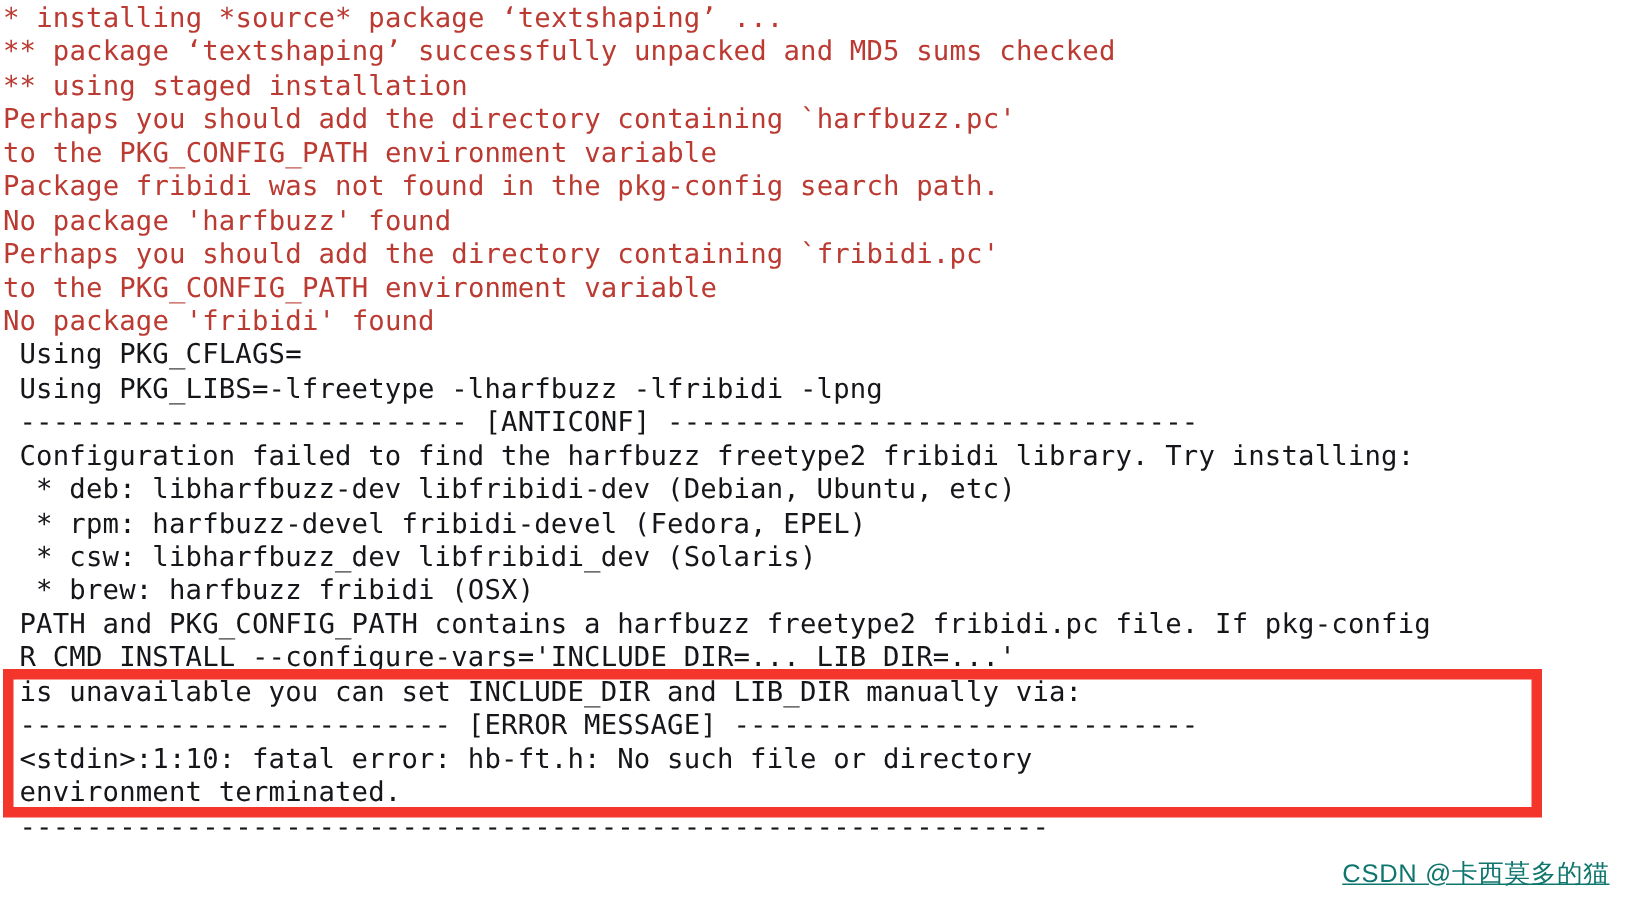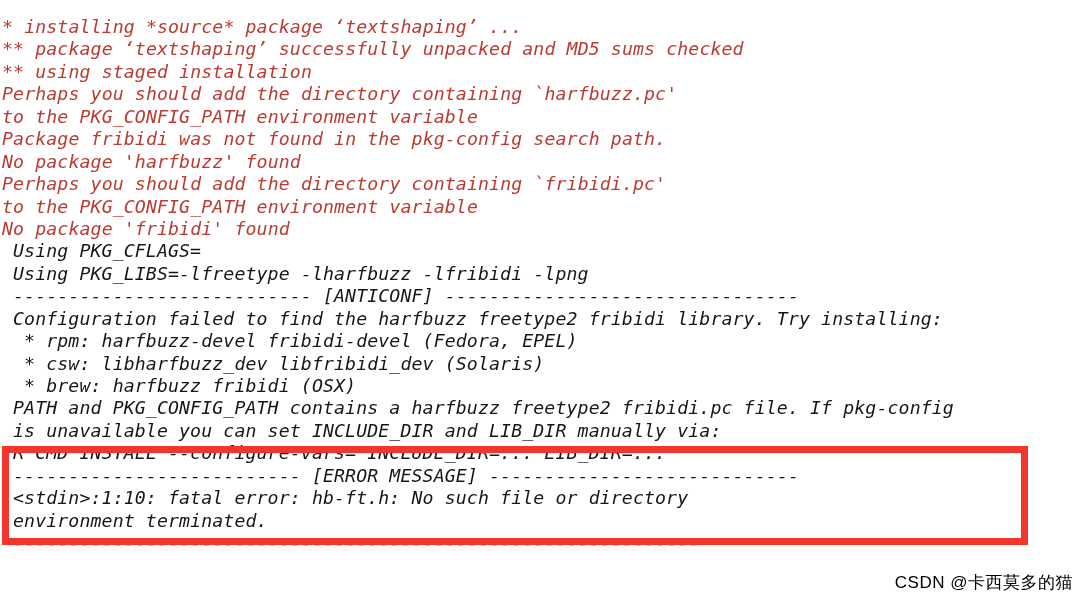--- a/index.html
+++ b/index.html
@@ -19,25 +19,24 @@
     width: 1086px;
     height: 616px;
     background: #ffffff;
     padding: 0;
     box-sizing: border-box;
   }
 
   .console-lines {
     position: absolute;
     left: 0;
-    top: 16px;
+    top: 2px;
     width: 1086px;
     padding-left: 2px;
     box-sizing: border-box;
-    font-style: italic;
   }
 
   .line {
     display: block;
     height: 22.45px;
     line-height: 22.45px;
     font-family: "DejaVu Sans Mono", "Liberation Mono", monospace;
     font-size: 18.2px;
     letter-spacing: 0.12px;
     white-space: pre;
@@ -66,24 +65,25 @@
     background: transparent;
   }
 
   
   #watermark {
     position: absolute;
     right: 13px;
     bottom: 22px;
     font-family: "Liberation Sans", "DejaVu Sans", sans-serif;
     font-size: 17px;
-    color: #000000;
+    color: #0f766e;
     letter-spacing: 0.5px;
     white-space: nowrap;
     user-select: none;
+    text-decoration: underline;
   }
 </style>
 </head>
 <body>
 
 <div id="terminal">
 
   <div class="console-lines">
       <span class="line red">* installing *source* package ‘textshaping’ ...</span>
       <span class="line red">** package ‘textshaping’ successfully unpacked and MD5 sums checked</span>
@@ -92,26 +92,27 @@
       <span class="line red">to the PKG_CONFIG_PATH environment variable</span>
       <span class="line red">Package fribidi was not found in the pkg-config search path.</span>
       <span class="line red">No package 'harfbuzz' found</span>
       <span class="line red">Perhaps you should add the directory containing `fribidi.pc'</span>
       <span class="line red">to the PKG_CONFIG_PATH environment variable</span>
       <span class="line red">No package 'fribidi' found</span>
       <span class="line black">Using PKG_CFLAGS=</span>
       <span class="line black">Using PKG_LIBS=-lfreetype -lharfbuzz -lfribidi -lpng</span>
       <span class="line black">--------------------------- [ANTICONF] --------------------------------</span>
       <span class="line black">Configuration failed to find the harfbuzz freetype2 fribidi library. Try installing:</span>
+      <span class="line black"> * deb: libharfbuzz-dev libfribidi-dev (Debian, Ubuntu, etc)</span>
       <span class="line black"> * rpm: harfbuzz-devel fribidi-devel (Fedora, EPEL)</span>
       <span class="line black"> * csw: libharfbuzz_dev libfribidi_dev (Solaris)</span>
       <span class="line black"> * brew: harfbuzz fribidi (OSX)</span>
       <span class="line black">PATH and PKG_CONFIG_PATH contains a harfbuzz freetype2 fribidi.pc file. If pkg-config</span>
+      <span class="line black">R CMD INSTALL --configure-vars='INCLUDE_DIR=... LIB_DIR=...'</span>
       <span class="line black">is unavailable you can set INCLUDE_DIR and LIB_DIR manually via:</span>
-      <span class="line black">R CMD INSTALL --configure-vars='INCLUDE_DIR=... LIB_DIR=...'</span>
       <span class="line black">-------------------------- [ERROR MESSAGE] ----------------------------</span>
       <span class="line black">&lt;stdin&gt;:1:10: fatal error: hb-ft.h: No such file or directory</span>
       <span class="line black">environment terminated.</span>
       <span class="line black">--------------------------------------------------------------</span>
     </div>
 
   <div id="highlight-box"></div>
 
   <div id="watermark">CSDN @卡西莫多的猫</div>
 

